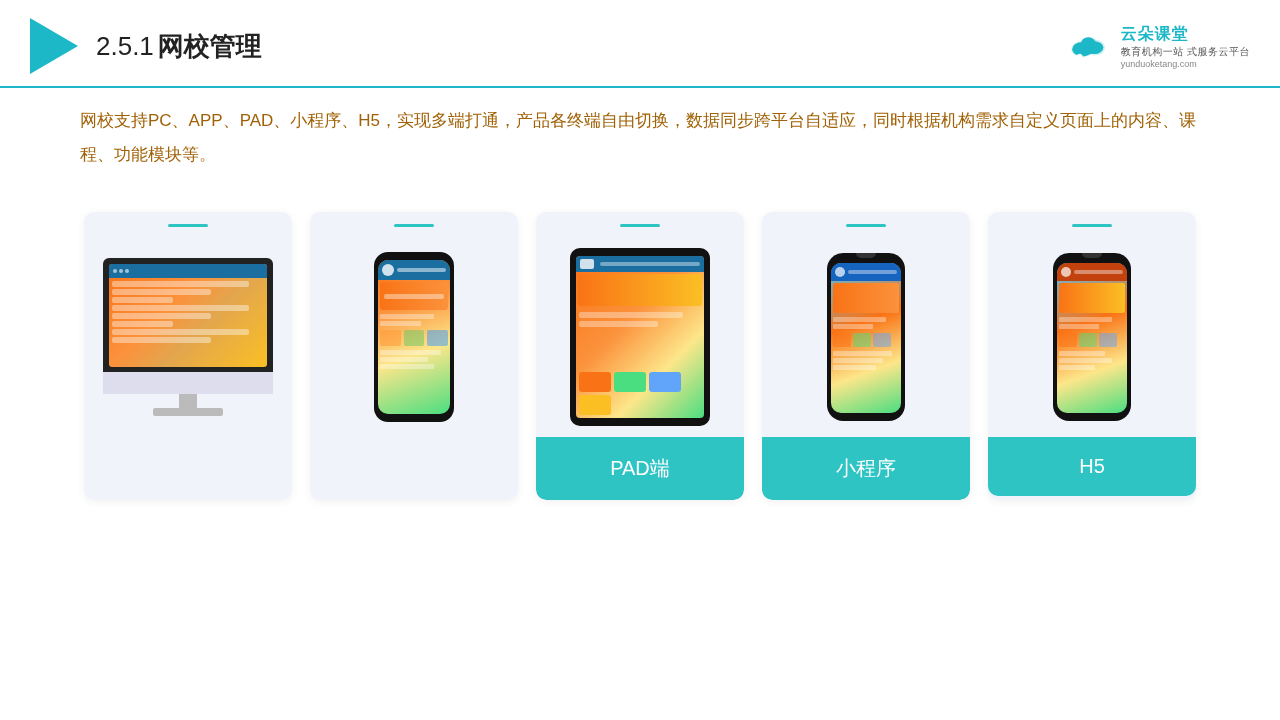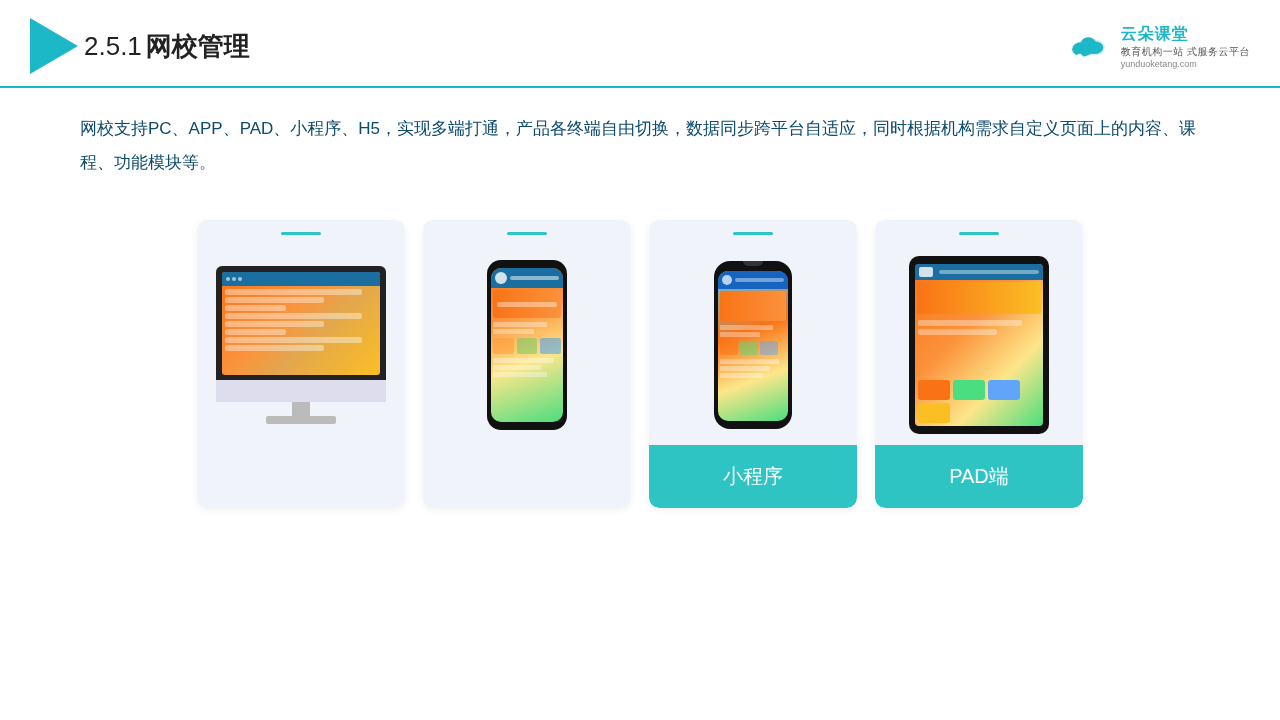--- a/index.html
+++ b/index.html
@@ -16,21 +16,21 @@
     .header {
       display: flex;
       align-items: center;
       justify-content: space-between;
       padding: 18px 30px 12px 30px;
       border-bottom: 2px solid #1cb8c8;
     }
     .header-left {
       display: flex;
       align-items: center;
-      gap: 6px;
+      gap: 18px;
     }
     .logo-triangle {
       width: 0;
       height: 0;
       border-top: 28px solid transparent;
       border-bottom: 28px solid transparent;
       border-left: 48px solid #1cb8c8;
     }
     .page-title {
       font-size: 26px;
@@ -68,23 +68,23 @@
       color: #555;
       letter-spacing: 0.5px;
     }
     .brand-url {
       font-size: 9px;
       color: #888;
     }
 
     
     .description {
-      padding: 24px 80px 10px 80px;
+      padding: 16px 80px 10px 80px;
       font-size: 17px;
-      color: #0c4a6e;
+      color: #a16207;
       line-height: 2;
     }
 
     
     .cards-container {
       display: flex;
       justify-content: center;
       gap: 18px;
       padding: 30px 60px 20px 60px;
     }
@@ -380,20 +380,46 @@
             <div class="phone-row" style="width:80%"></div>
           </div>
         </div>
       </div>
     </div>
   </div>
 
   <div class="card">
     <div class="card-top-line"></div>
     <div class="card-image-area">
+      <div class="tablet">
+        <div class="tablet-screen">
+          <div class="tablet-bar">
+            <div style="width:14px;height:10px;background:#fff;border-radius:2px;opacity:0.8;"></div>
+            <div style="flex:1;height:4px;background:rgba(255,255,255,0.4);border-radius:2px;margin-left:4px;"></div>
+          </div>
+          <div style="background:linear-gradient(90deg,#f97316,#fbbf24);height:32px;margin:2px;border-radius:2px;"></div>
+          <div class="tablet-content">
+            <div class="tablet-row" style="width:85%"></div>
+            <div class="tablet-row" style="width:65%"></div>
+          </div>
+          <div class="tablet-blocks">
+            <div class="tablet-block" style="background:#f97316;"></div>
+            <div class="tablet-block" style="background:#4ade80;"></div>
+            <div class="tablet-block" style="background:#60a5fa;"></div>
+            <div class="tablet-block" style="background:#fbbf24;"></div>
+          </div>
+        </div>
+      </div>
+    </div>
+    <div class="card-label">PAD端</div>
+  </div>
+
+  <div class="card">
+    <div class="card-top-line"></div>
+    <div class="card-image-area">
       <div class="miniphone">
         <div class="miniphone-notch"></div>
         <div class="miniphone-screen">
           <div class="miniphone-header">
             <div style="width:10px;height:10px;background:#fff;border-radius:50%;margin-right:3px;opacity:0.7;"></div>
             <div style="flex:1;height:4px;background:rgba(255,255,255,0.4);border-radius:2px;"></div>
           </div>
           <div class="miniphone-img"></div>
           <div class="miniphone-content">
             <div class="miniphone-row" style="width:80%"></div>
@@ -409,37 +435,39 @@
           </div>
         </div>
       </div>
     </div>
     <div class="card-label">小程序</div>
   </div>
 
   <div class="card">
     <div class="card-top-line"></div>
     <div class="card-image-area">
-      <div class="tablet">
-        <div class="tablet-screen">
-          <div class="tablet-bar">
-            <div style="width:14px;height:10px;background:#fff;border-radius:2px;opacity:0.8;"></div>
-            <div style="flex:1;height:4px;background:rgba(255,255,255,0.4);border-radius:2px;margin-left:4px;"></div>
-          </div>
-          <div style="background:linear-gradient(90deg,#f97316,#fbbf24);height:32px;margin:2px;border-radius:2px;"></div>
-          <div class="tablet-content">
-            <div class="tablet-row" style="width:85%"></div>
-            <div class="tablet-row" style="width:65%"></div>
-          </div>
-          <div class="tablet-blocks">
-            <div class="tablet-block" style="background:#f97316;"></div>
-            <div class="tablet-block" style="background:#4ade80;"></div>
-            <div class="tablet-block" style="background:#60a5fa;"></div>
-            <div class="tablet-block" style="background:#fbbf24;"></div>
+      <div class="miniphone">
+        <div class="miniphone-notch"></div>
+        <div class="miniphone-screen" style="background:linear-gradient(160deg,#4fc3f7 0%,#f97316 40%,#fde68a 70%,#4ade80 100%);">
+          <div class="miniphone-header" style="background:#c2410c;">
+            <div style="width:10px;height:10px;background:#fff;border-radius:50%;margin-right:3px;opacity:0.7;"></div>
+            <div style="flex:1;height:4px;background:rgba(255,255,255,0.4);border-radius:2px;"></div>
+          </div>
+          <div style="height:30px;background:linear-gradient(90deg,#f97316,#fbbf24);margin:2px;border-radius:2px;"></div>
+          <div class="miniphone-content">
+            <div class="miniphone-row" style="width:80%"></div>
+            <div class="miniphone-row" style="width:60%"></div>
+            <div style="display:flex;gap:2px;padding:2px 0;">
+              <div style="width:18px;height:14px;background:rgba(249,115,22,0.5);border-radius:2px;"></div>
+              <div style="width:18px;height:14px;background:rgba(74,222,128,0.5);border-radius:2px;"></div>
+              <div style="width:18px;height:14px;background:rgba(96,165,250,0.5);border-radius:2px;"></div>
+            </div>
+            <div class="miniphone-row" style="width:70%"></div>
+            <div class="miniphone-row" style="width:80%"></div>
+            <div class="miniphone-row" style="width:55%"></div>
           </div>
         </div>
       </div>
     </div>
-    <div class="card-label">PAD端</div>
-  </div>
-
+    <div class="card-label">H5</div>
+  </div>
 
 </div>
 
 </body></html>

